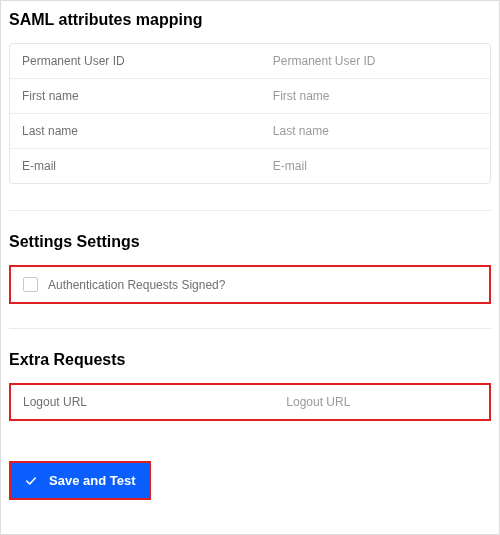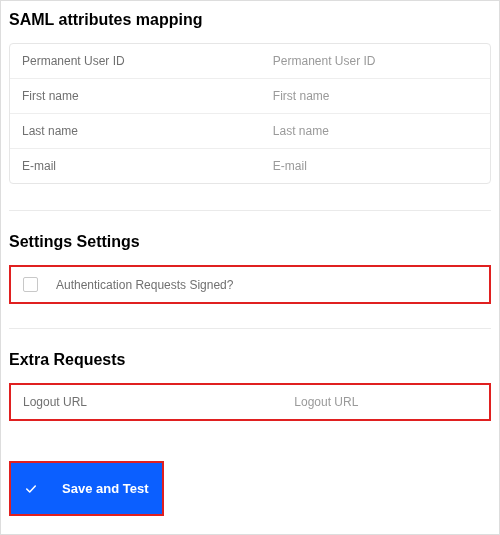--- a/index.html
+++ b/index.html
@@ -45,21 +45,20 @@
       background: transparent;
     }
     .attr-input::placeholder { color: #9a9a9a; }
     .hr { border: none; border-top: 1px solid #eaeaea; margin: 0 0 22px 0; }
     .redbox {
       border: 2px solid #e02020;
       padding: 10px 12px;
       display: flex;
       align-items: center;
       margin-bottom: 24px;
-      gap: 8px;
     }
     .checkbox {
       width: 15px;
       height: 15px;
       border: 1px solid #c8c8c8;
       border-radius: 2px;
       background: #fff;
       margin-right: 10px;
       flex-shrink: 0;
     }
@@ -88,27 +87,27 @@
     .extra-input::placeholder { color: #9a9a9a; }
     .btn-wrap {
       display: inline-block;
       border: 2px solid #e02020;
       margin-top: 16px;
     }
     .btn-primary {
       background: #0b5fff;
       color: #fff;
       border: none;
-      padding: 18px 14px;
+      padding: 10px 14px;
       font-size: 13px;
       font-weight: 600;
       cursor: pointer;
       display: flex;
       align-items: center;
-      gap: 25px;
+      gap: 12px;
     }
     .check-icon svg { display: block; }
   </style>
 </head>
 <body>
 
 
 
 
 <h2 class="section-title">SAML attributes mapping</h2>

